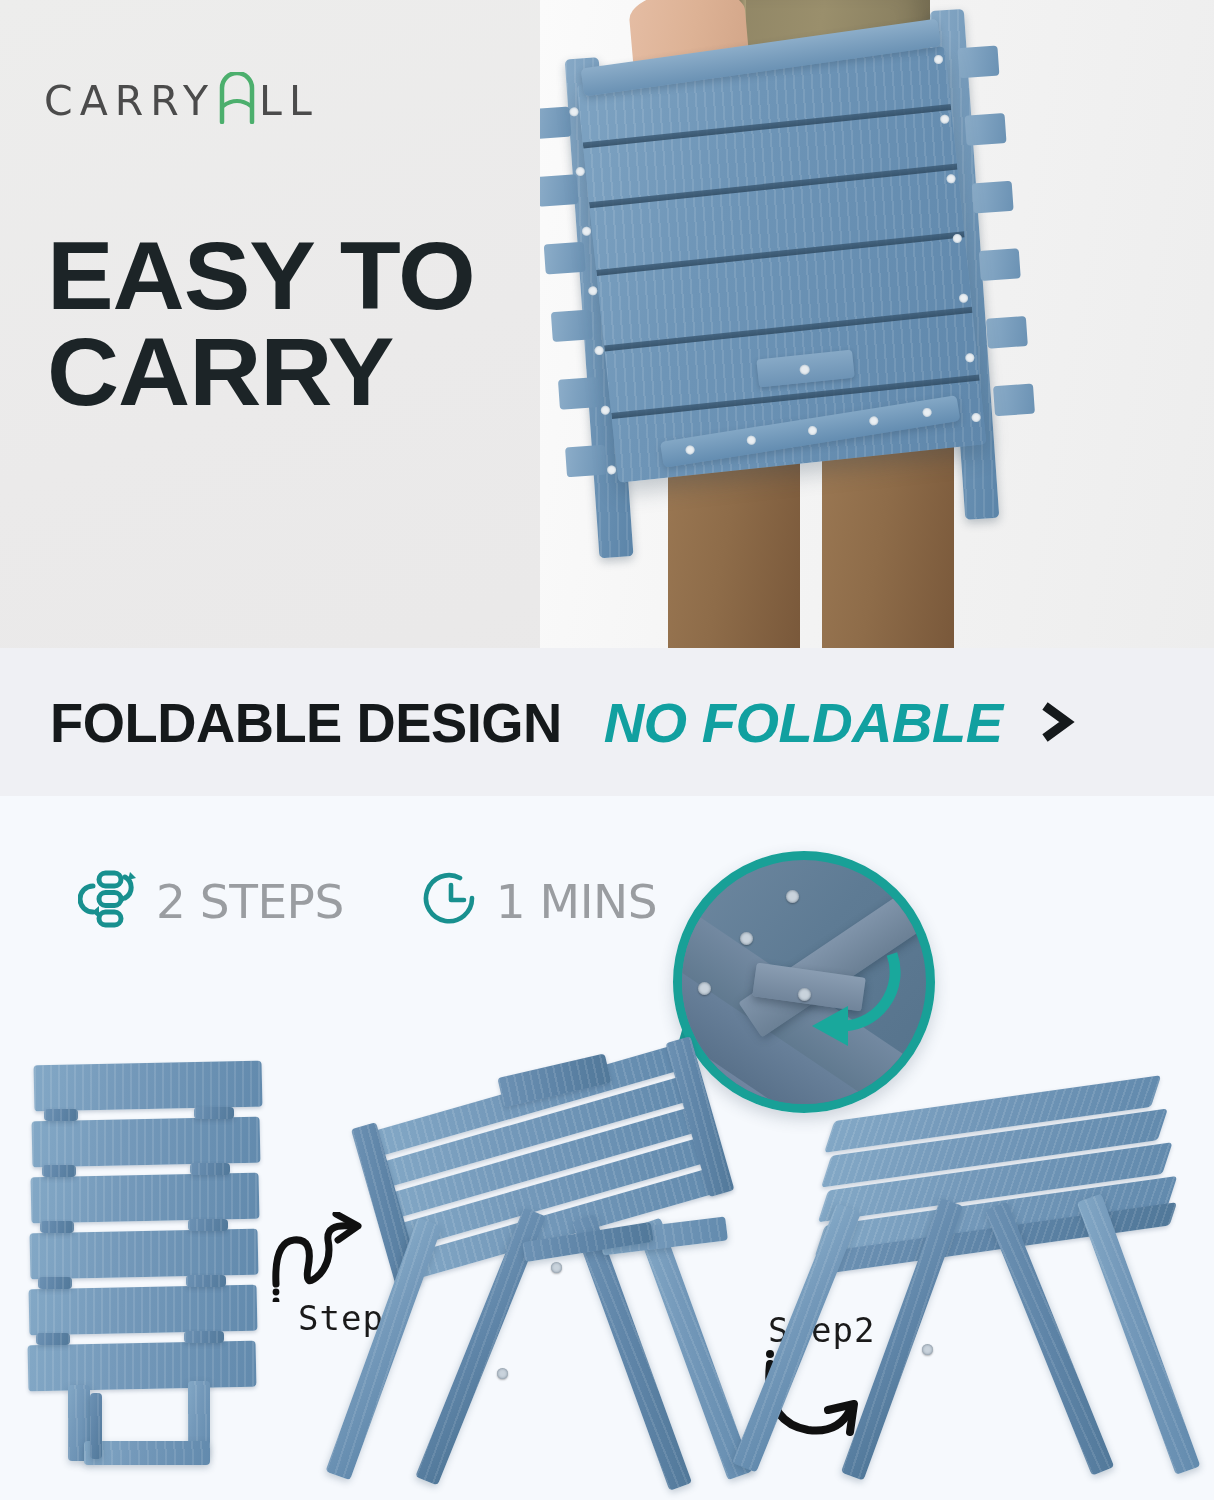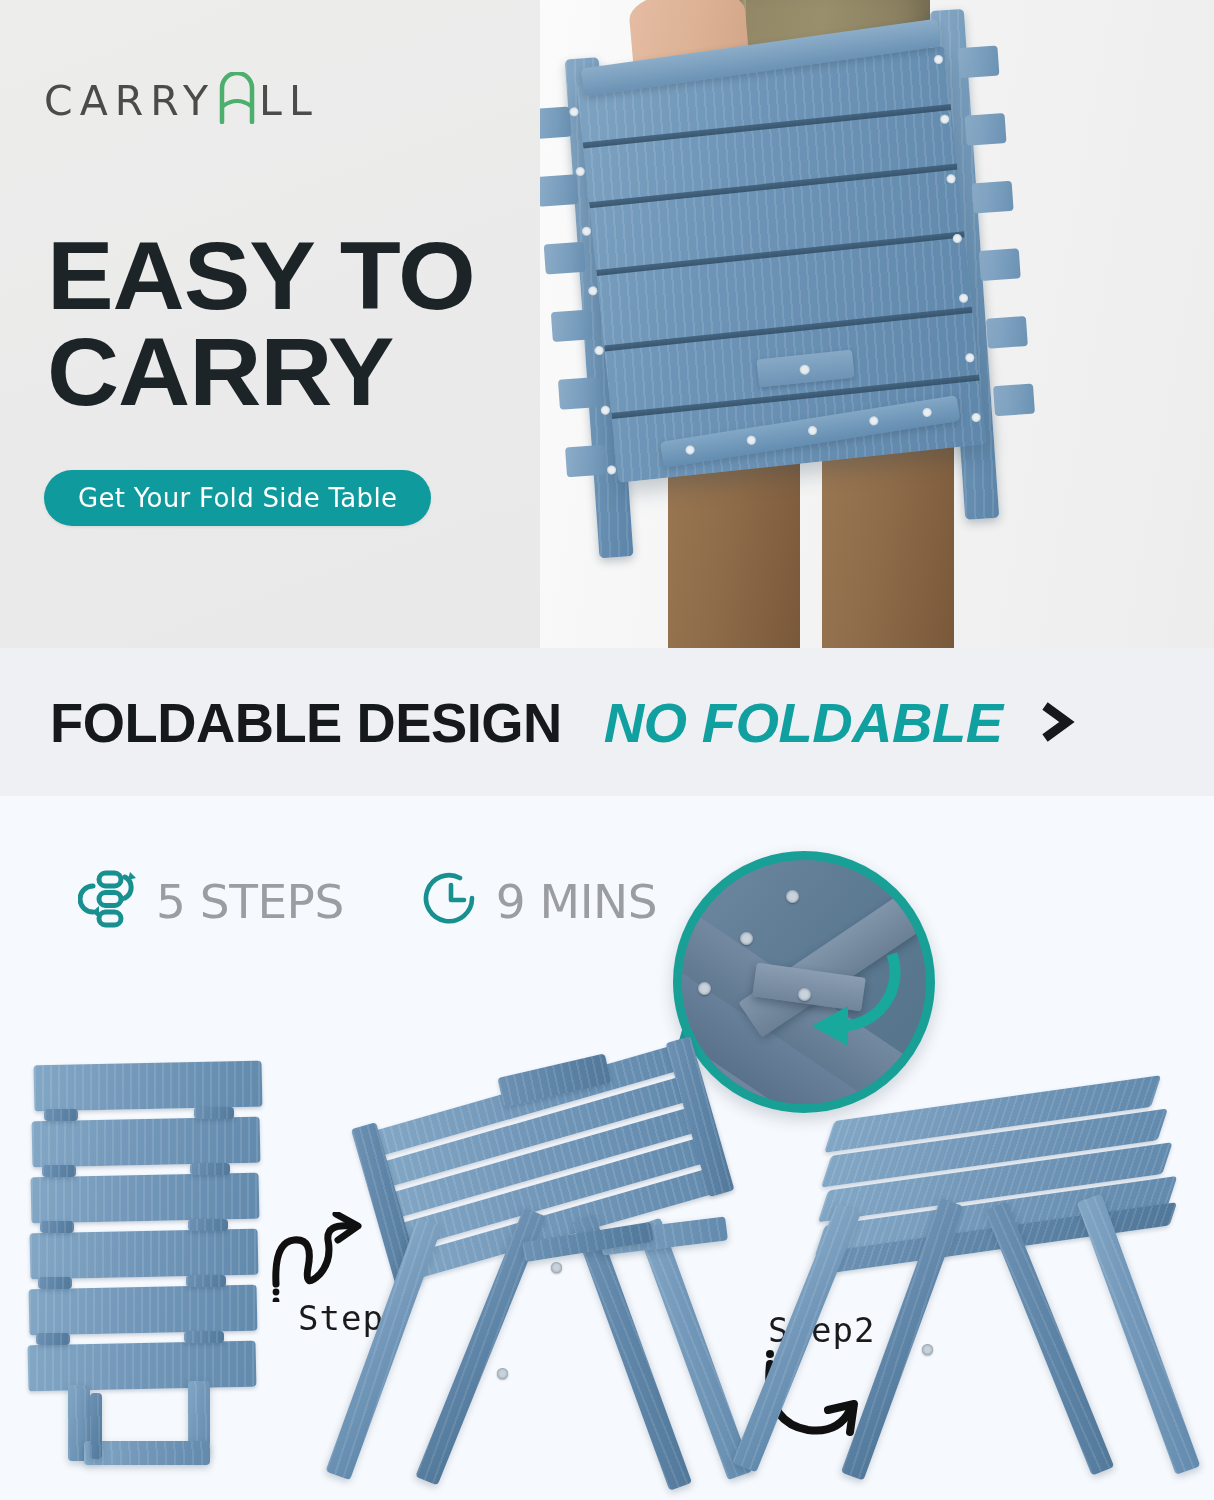--- a/index.html
+++ b/index.html
@@ -324,23 +324,20 @@
         </svg>
       </span>
       <span class="logo-text">LL</span>
     </div>
 
     <h1 class="headline">
       <span>EASY TO</span>
       <span class="l2">CARRY</span>
     </h1>
 
-    <div class="cta-pill">
-      <span>Get Your Fold Side Table</span>
-    </div>
   </section>
 
   <section class="banner">
     <span class="banner-title">FOLDABLE DESIGN</span>
     <span class="banner-accent">NO FOLDABLE</span>
     <span class="banner-chev">
       <svg width="40" height="48" viewBox="0 0 40 48">
         <path d="M8 8 L30 24 L8 40" fill="none" stroke="#15191b" stroke-width="9" stroke-linejoin="miter" stroke-linecap="butt"></path>
       </svg>
     </span>
@@ -357,31 +354,31 @@
             <rect x="21" y="24.5" width="22" height="13" rx="6.5"></rect>
             <rect x="21" y="44" width="22" height="13" rx="6.5"></rect>
             <path d="M47 9 A12 12 0 0 1 47 30"></path>
             <path d="M15 18 A12 12 0 0 0 15 44"></path>
           </g>
           <path d="M41 25 l7 6 l-7 6 z" fill="#18908f"></path>
           <path d="M22 39 l-7 6 l7 6 z" fill="#18908f" transform="translate(-1,-1)"></path>
           <path d="M52 4 l-2 8 l8 -2 z" fill="#18908f"></path>
         </svg>
       </span>
-      <span class="meta-text">5 STEPS</span>
+      <span class="meta-text">2 STEPS</span>
     </div>
     <div class="meta-gap"></div>
     <div class="meta-item">
       <span>
         <svg width="58" height="58" viewBox="0 0 58 58">
           <path d="M38 8 A23 23 0 1 0 50 28" fill="none" stroke="#18908f" stroke-width="4.6" stroke-linecap="round"></path>
           <path d="M29 15 L29 30 L42 30" fill="none" stroke="#18908f" stroke-width="4.6" stroke-linecap="round" stroke-linejoin="round"></path>
         </svg>
       </span>
-      <span class="meta-text">9 MINS</span>
+      <span class="meta-text">1 MINS</span>
     </div>
   </div>
 
   <div class="callout">
     <div class="callout-tail"></div>
     <div class="callout-ring">
       <div class="co-slat" style="left:-120px;top:-30px;transform:rotate(34deg)"></div>
       <div class="co-slat" style="left:-90px;top:58px;transform:rotate(34deg);background:linear-gradient(180deg,#68809a,#59718a)"></div>
       <div class="co-slat" style="left:-60px;top:146px;transform:rotate(34deg);background:linear-gradient(180deg,#7085a0,#5f7690)"></div>
       <div class="co-bar"></div>

